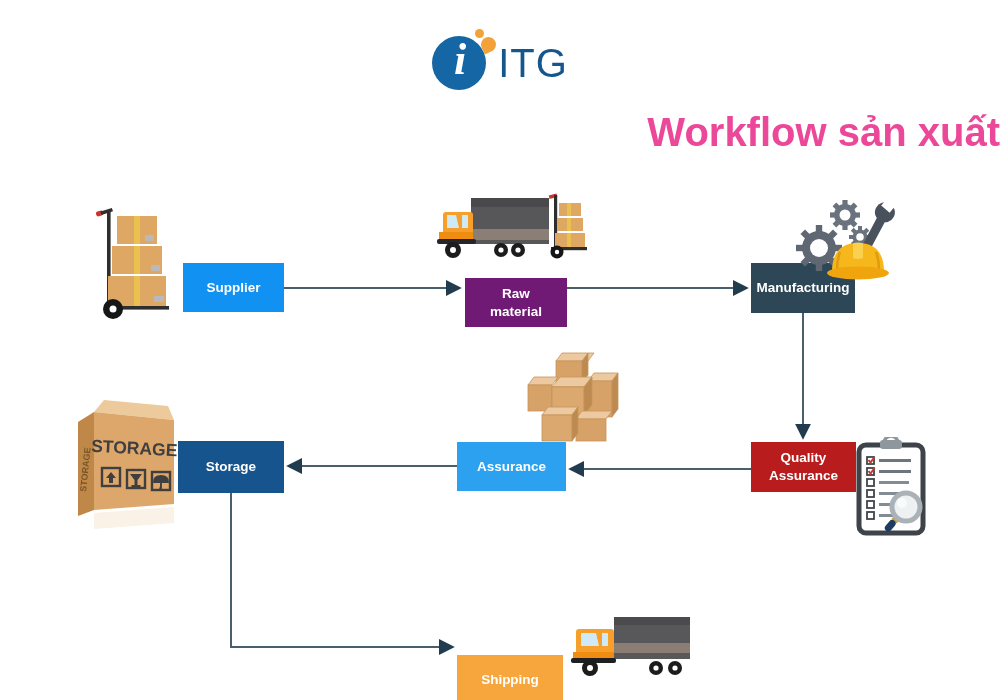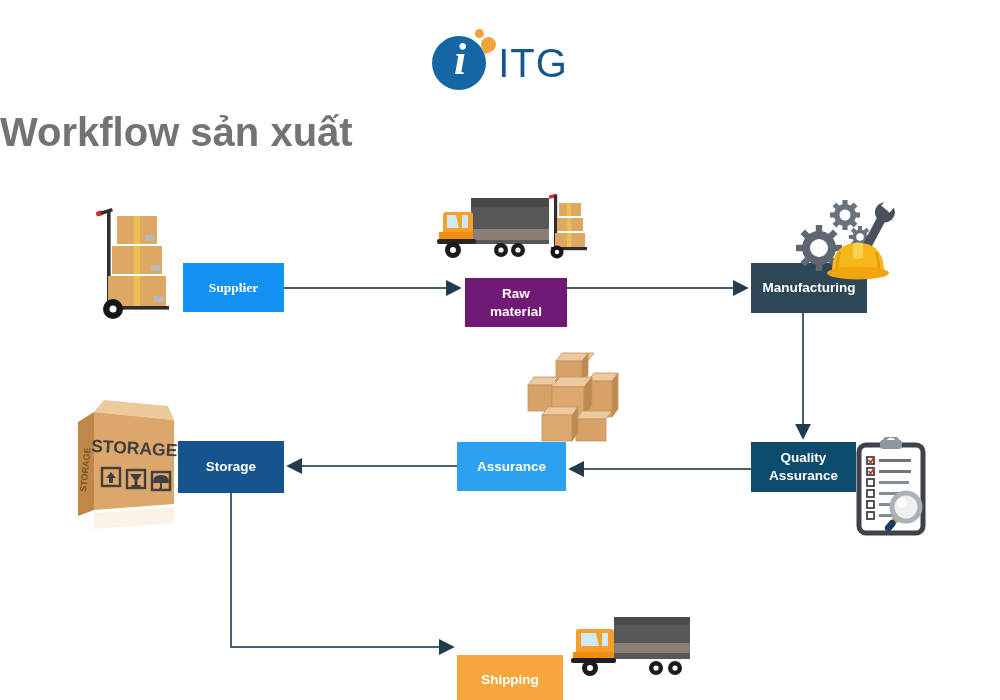--- a/index.html
+++ b/index.html
@@ -9,28 +9,28 @@
   
   .logo-wrap { position:absolute; top:36px; left:0; width:1000px; display:flex; justify-content:center; align-items:center; gap:12px; }
   .logo-mark { position:relative; width:54px; height:54px; }
   .logo-circle { width:54px; height:54px; border-radius:50%; background:#1566a4; display:flex; align-items:center; justify-content:center; }
   .logo-i { font-family:"Liberation Serif", serif; font-style:italic; font-weight:bold; font-size:44px; color:#ffffff; line-height:1; transform:translate(1px,-3px); }
   .logo-dot-small { position:absolute; top:-7px; right:2px; width:9px; height:9px; border-radius:50%; background:#f2a239; }
   .logo-drop { position:absolute; top:1px; right:-10px; width:15px; height:15px; background:#f2a239; border-radius:0 50% 50% 50%; transform:rotate(-115deg); }
   .logo-text { font-size:40px; font-weight:normal; color:#15568d; letter-spacing:1px; }
 
   
-  .page-title { position:absolute; top:110px; left:0; width:1000px; text-align:left; font-size:40px; font-weight:bold; color:#737373; }
+  .page-title { position:absolute; top:110px; left:0; width:1000px; text-align:right; font-size:40px; font-weight:bold; color:#ec4899; }
 
   
   .node { position:absolute; display:flex; align-items:center; justify-content:center; text-align:center;
           color:#ffffff; font-weight:bold; font-size:13.5px; line-height:1.3; white-space:pre-line; }
   .node-supplier      { left:183px; top:263px; width:101px; height:49px; }
   .node-raw           { left:465px; top:264px; width:102px; height:49px; }
-  .node-manufacturing { left:751px; top:263px; width:116px; height:50px; }
+  .node-manufacturing { left:751px; top:263px; width:104px; height:50px; }
   .node-qa            { left:751px; top:442px; width:105px; height:50px; }
   .node-packaging     { left:457px; top:442px; width:109px; height:49px; }
   .node-storage       { left:178px; top:441px; width:106px; height:52px; }
   .node-shipping      { left:457px; top:622px; width:106px; height:50px; }
 
   .icon { position:absolute; }
   svg text { font-family:"Liberation Sans", sans-serif; }
 </style>
 </head>
 <body>
@@ -59,25 +59,25 @@
     <g stroke="#4a5f6e" stroke-width="2" fill="none">
       <path d="M284 288 L457 288" marker-end="url(#ah)"></path>
       <path d="M567 288 L744 288" marker-end="url(#ah)"></path>
       <path d="M803 313 L803 435" marker-end="url(#ah)"></path>
       <path d="M751 469 L573 469" marker-end="url(#ah)"></path>
       <path d="M457 466 L291 466" marker-end="url(#ah)"></path>
       <path d="M231 493 L231 647 L450 647" marker-end="url(#ah)"></path>
     </g>
   </svg>
 
-  <div class="node node-supplier" style="background-color: rgb(17, 145, 241); font-family: Liberation Serif, serif;">Supplier</div>
+  <div class="node node-supplier" style="background-color: rgb(17, 145, 241);">Supplier</div>
   <div class="node node-raw" style="background-color: #701a75; margin-top: 14px;">Raw
 material</div>
   <div class="node node-manufacturing" style="background-color: rgb(46, 71, 86);">Manufacturing</div>
-  <div class="node node-qa" style="background-color: #0c4a6e;">Quality
+  <div class="node node-qa" style="background-color: #b91c1c;">Quality
 Assurance</div>
   <div class="node node-packaging" style="background-color: rgb(43, 161, 239);">Assurance</div>
   <div class="node node-storage" style="background-color: rgb(21, 84, 140);">Storage</div>
   <div class="node node-shipping" style="background-color: rgb(247, 166, 61); margin-top: 33px;">Shipping</div>
 
   <svg class="icon" style="left:95px;top:200px;" width="80" height="120" viewBox="0 0 80 120">
     <g transform="rotate(-18 14 12)">
       <rect x="1" y="8" width="7" height="5" rx="2" fill="#c8372d"></rect>
       <rect x="6" y="9" width="12" height="3.5" fill="#2e2e2e"></rect>
     </g>

